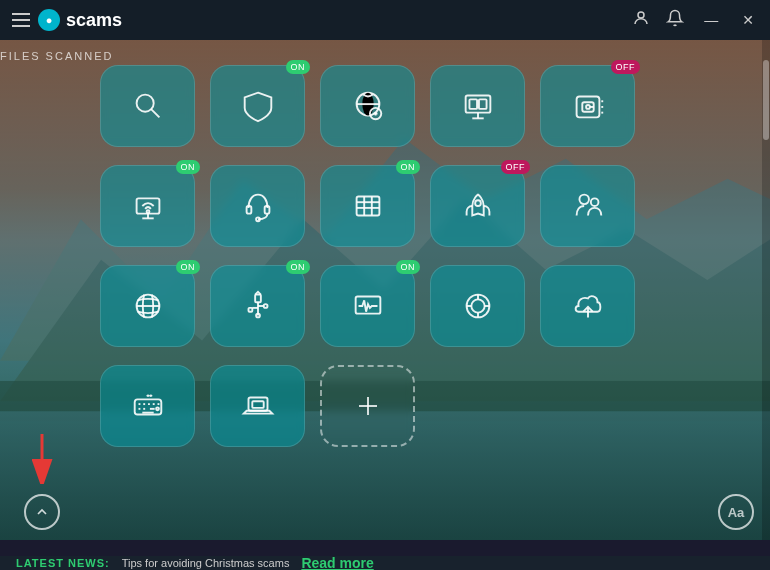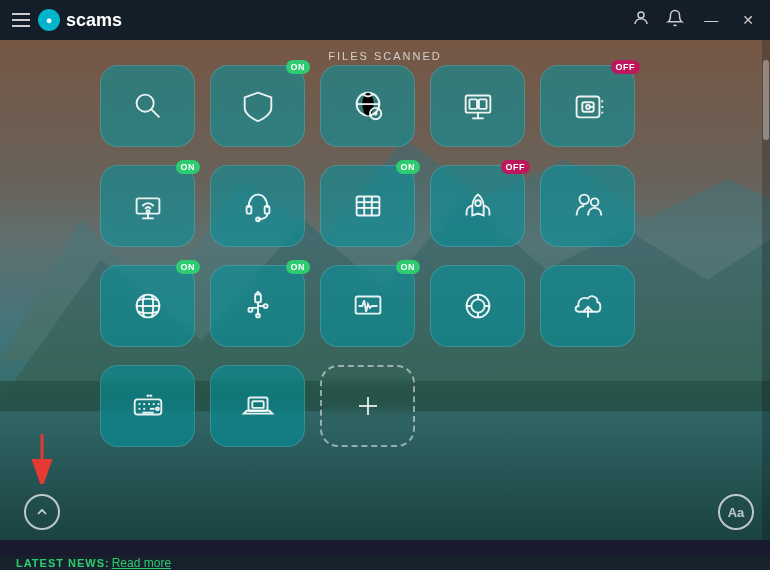--- a/index.html
+++ b/index.html
@@ -23,21 +23,21 @@
 
     
     .bg {
       position: absolute; top: 40px; left: 0; right: 0; bottom: 30px;
       background: linear-gradient(180deg, #2c3e50 0%, #3d5a6e 20%, #4a7a8a 40%, #2d6b5e 70%, #1a4a3a 100%);
       overflow: hidden;
     }
 
     
     .files-scanned {
-      position: absolute; top: 50px; left: 0; right: 0; text-align: center;
+      position: absolute; top: 50px; left: 0; right: 0; text-align: left;
       color: rgba(255,255,255,0.7); font-size: 11px; letter-spacing: 2px; text-transform: uppercase;
       z-index: 10;
     }
 
     
     .grid-container {
       position: absolute; top: 65px; left: 100px; right: 20px;
       display: grid; grid-template-columns: repeat(5, 100px); grid-template-rows: repeat(4, 90px);
       gap: 10px; z-index: 10;
     }
@@ -47,21 +47,21 @@
       background: rgba(0, 150, 160, 0.55);
       border-radius: 18px;
       display: flex; align-items: center; justify-content: center;
       position: relative; cursor: pointer;
       backdrop-filter: blur(4px);
       border: 1px solid rgba(255,255,255,0.15);
     }
     .tile svg { width: 38px; height: 38px; }
     .tile .badge {
       position: absolute; top: -6px; right: -6px;
-      padding: 2px 5px; border-radius: 8px; font-size: 9px; font-weight: bold; color: #fff;
+      padding: 2px 5px; border-radius: 8px; font-size: 9px; font-weight: normal; color: #fff;
       letter-spacing: 0.5px;
     }
     .badge-on { background: #2ecc71; }
     .badge-off { background: #be185d; }
 
     
     .left-controls {
       position: absolute; left: 20px; top: 65px; bottom: 40px;
       display: flex; flex-direction: column; align-items: center; justify-content: flex-end;
       z-index: 10; gap: 10px;
@@ -87,25 +87,25 @@
     }
     .scrollbar-thumb {
       width: 6px; height: 80px; background: rgba(255,255,255,0.35); border-radius: 3px;
       margin: 0 1px; margin-top: 20px;
     }
 
     
     .newsbar {
       position: absolute; bottom: 0; left: 0; right: 0; height: 14px;
       background: rgba(25, 35, 45, 0.97);
-      display: flex; align-items: center; padding: 0 16px; gap: 2px; z-index: 100;
+      display: flex; align-items: center; padding: 0 16px; gap: 12px; z-index: 100;
     }
     .news-label { color: #2ecc71; font-size: 11px; font-weight: bold; letter-spacing: 1px; }
     .news-text { color: #ccc; font-size: 11px; }
-    .news-link { color: #2ecc71; font-size: 12px; font-weight: normal; cursor: pointer; text-decoration: underline; }
+    .news-link { color: #2ecc71; font-size: 14px; font-weight: bold; cursor: pointer; text-decoration: underline; }
 
     
     .tile-dashed {
       background: transparent !important;
       border: 2px dashed rgba(255,255,255,0.5) !important;
     }
 
     
     .tile svg path, .tile svg circle, .tile svg rect, .tile svg line, .tile svg polyline, .tile svg polygon {
       stroke: rgba(255,255,255,0.9); fill: none; stroke-width: 2;
@@ -388,14 +388,15 @@
 </div>
 
 <div class="font-btn">Aa</div>
 
 <div class="scrollbar">
   <div class="scrollbar-thumb"></div>
 </div>
 
 <div class="newsbar">
   <span class="news-label">LATEST NEWS:</span>
+  <span class="news-text">Tips for avoiding Christmas scams</span>
   <span class="news-link">Read more</span>
 </div>
 
 </body></html>

